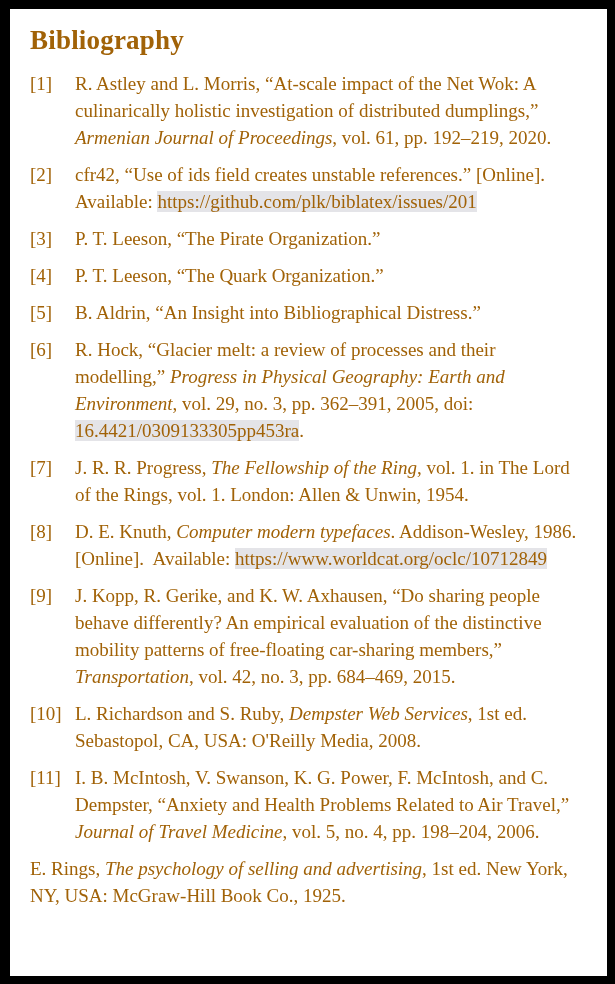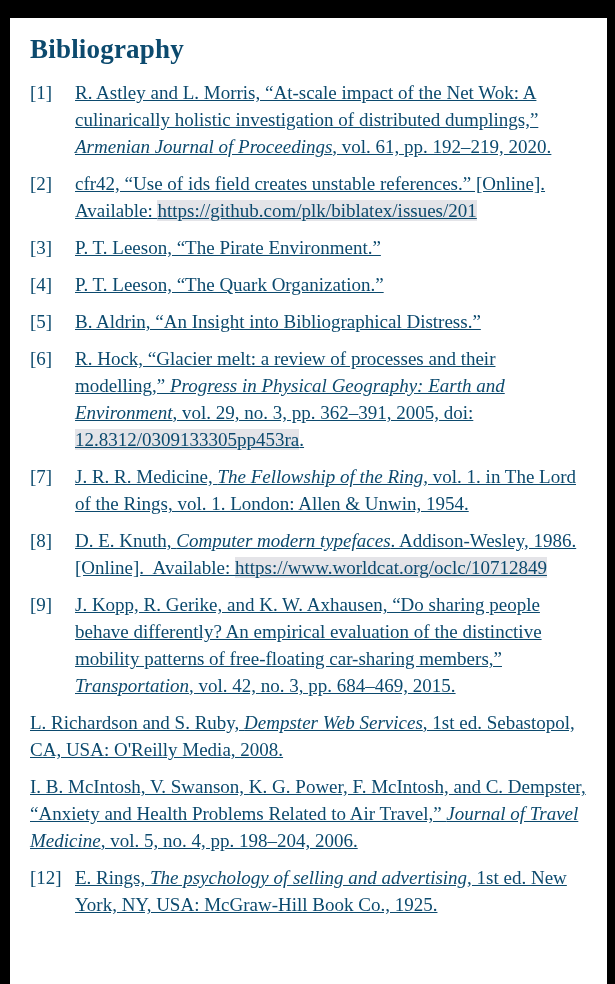--- a/index.html
+++ b/index.html
@@ -5,26 +5,26 @@
   html,body{margin:0;padding:0;}
   body{
     width:615px;height:984px;
     background:#000000;
     font-family:"Liberation Serif", serif;
     overflow:hidden;
     position:relative;
   }
   .page{
     position:absolute;
-    left:10px;top:18px;
+    left:10px;top:9px;
     width:597px;height:967px;
     background:#ffffff;
     box-sizing:border-box;
     padding:17px 20px 0 20px;
-    color:#0c4a6e;
+    color:#a16207;
   }
   .page-title{
     margin:0 0 16px 0;
     font-size:27px;
     line-height:1.05;
     font-weight:bold;
     letter-spacing:0.2px;
   }
   .bib-list{display:block;}
   .entry{
@@ -33,21 +33,20 @@
     font-size:19px;
     line-height:27px;
   }
   .num{
     flex:0 0 45px;
     white-space:nowrap;
   }
   .txt{
     flex:1;
     min-width:0;
-    text-decoration:underline;
   }
   .it{font-style:italic;}
   .link{
     background:#e4e4e8;
     cursor:pointer;
     margin-top:32px;
   }
 </style>
 </head>
 <body>
@@ -58,50 +57,51 @@
       <div class="entry">
         <span class="num">[1]</span>
         <div class="txt"><span>R. Astley and L. Morris, “At-scale impact of the Net Wok: A culinarically holistic investigation of distributed dumplings,” </span><span class="it">Armenian Journal of Proceedings</span><span>, vol. 61, pp. 192–219, 2020.</span></div>
       </div>
       <div class="entry">
         <span class="num">[2]</span>
         <div class="txt"><span>cfr42, “Use of ids field creates unstable references.” [Online]. Available: </span><span class="link">https://github.com/plk/biblatex/issues/201</span></div>
       </div>
       <div class="entry">
         <span class="num">[3]</span>
-        <div class="txt"><span>P. T. Leeson, “The Pirate Environment.”</span></div>
+        <div class="txt"><span>P. T. Leeson, “The Pirate Organization.”</span></div>
       </div>
       <div class="entry">
         <span class="num">[4]</span>
         <div class="txt"><span>P. T. Leeson, “The Quark Organization.”</span></div>
       </div>
       <div class="entry">
         <span class="num">[5]</span>
         <div class="txt"><span>B. Aldrin, “An Insight into Bibliographical Distress.”</span></div>
       </div>
       <div class="entry">
         <span class="num">[6]</span>
-        <div class="txt"><span>R. Hock, “Glacier melt: a review of processes and their modelling,” </span><span class="it">Progress in Physical Geography: Earth and Environment</span><span>, vol. 29, no. 3, pp. 362–391, 2005, doi: </span><span class="link">12.8312/0309133305pp453ra</span><span>.</span></div>
+        <div class="txt"><span>R. Hock, “Glacier melt: a review of processes and their modelling,” </span><span class="it">Progress in Physical Geography: Earth and Environment</span><span>, vol. 29, no. 3, pp. 362–391, 2005, doi: </span><span class="link">16.4421/0309133305pp453ra</span><span>.</span></div>
       </div>
       <div class="entry">
         <span class="num">[7]</span>
-        <div class="txt"><span>J. R. R. Medicine, </span><span class="it">The Fellowship of the Ring</span><span>, vol. 1. in The Lord of the Rings, vol. 1. London: Allen &amp; Unwin, 1954.</span></div>
+        <div class="txt"><span>J. R. R. Progress, </span><span class="it">The Fellowship of the Ring</span><span>, vol. 1. in The Lord of the Rings, vol. 1. London: Allen &amp; Unwin, 1954.</span></div>
       </div>
       <div class="entry">
         <span class="num">[8]</span>
         <div class="txt"><span>D. E. Knuth, </span><span class="it">Computer modern typefaces</span><span>. Addison-Wesley, 1986. [Online].&nbsp; Available: </span><span class="link">https://www.worldcat.org/oclc/</span><wbr><span class="link">10712849</span></div>
       </div>
       <div class="entry">
         <span class="num">[9]</span>
         <div class="txt"><span>J. Kopp, R. Gerike, and K. W. Axhausen, “Do sharing people behave differently? An empirical evaluation of the distinctive mobility patterns of free-floating car-sharing members,” </span><span class="it">Transportation</span><span>, vol. 42, no. 3, pp. 684–469, 2015.</span></div>
       </div>
       <div class="entry">
+        <span class="num">[10]</span>
         <div class="txt"><span>L. Richardson and S. Ruby, </span><span class="it">Dempster Web Services</span><span>, 1st ed. Sebastopol, CA, USA: O'Reilly Media, 2008.</span></div>
       </div>
       <div class="entry">
+        <span class="num">[11]</span>
         <div class="txt"><span>I. B. McIntosh, V. Swanson, K. G. Power, F. McIntosh, and C. Dempster, “Anxiety and Health Problems Related to Air Travel,” </span><span class="it">Journal of Travel Medicine</span><span>, vol. 5, no. 4, pp. 198–204, 2006.</span></div>
       </div>
       <div class="entry">
-        <span class="num">[12]</span>
         <div class="txt"><span>E. Rings, </span><span class="it">The psychology of selling and advertising</span><span>, 1st ed. New York, NY, USA: McGraw-Hill Book Co., 1925.</span></div>
       </div>
     </section>
 </div>
 
 </body></html>

